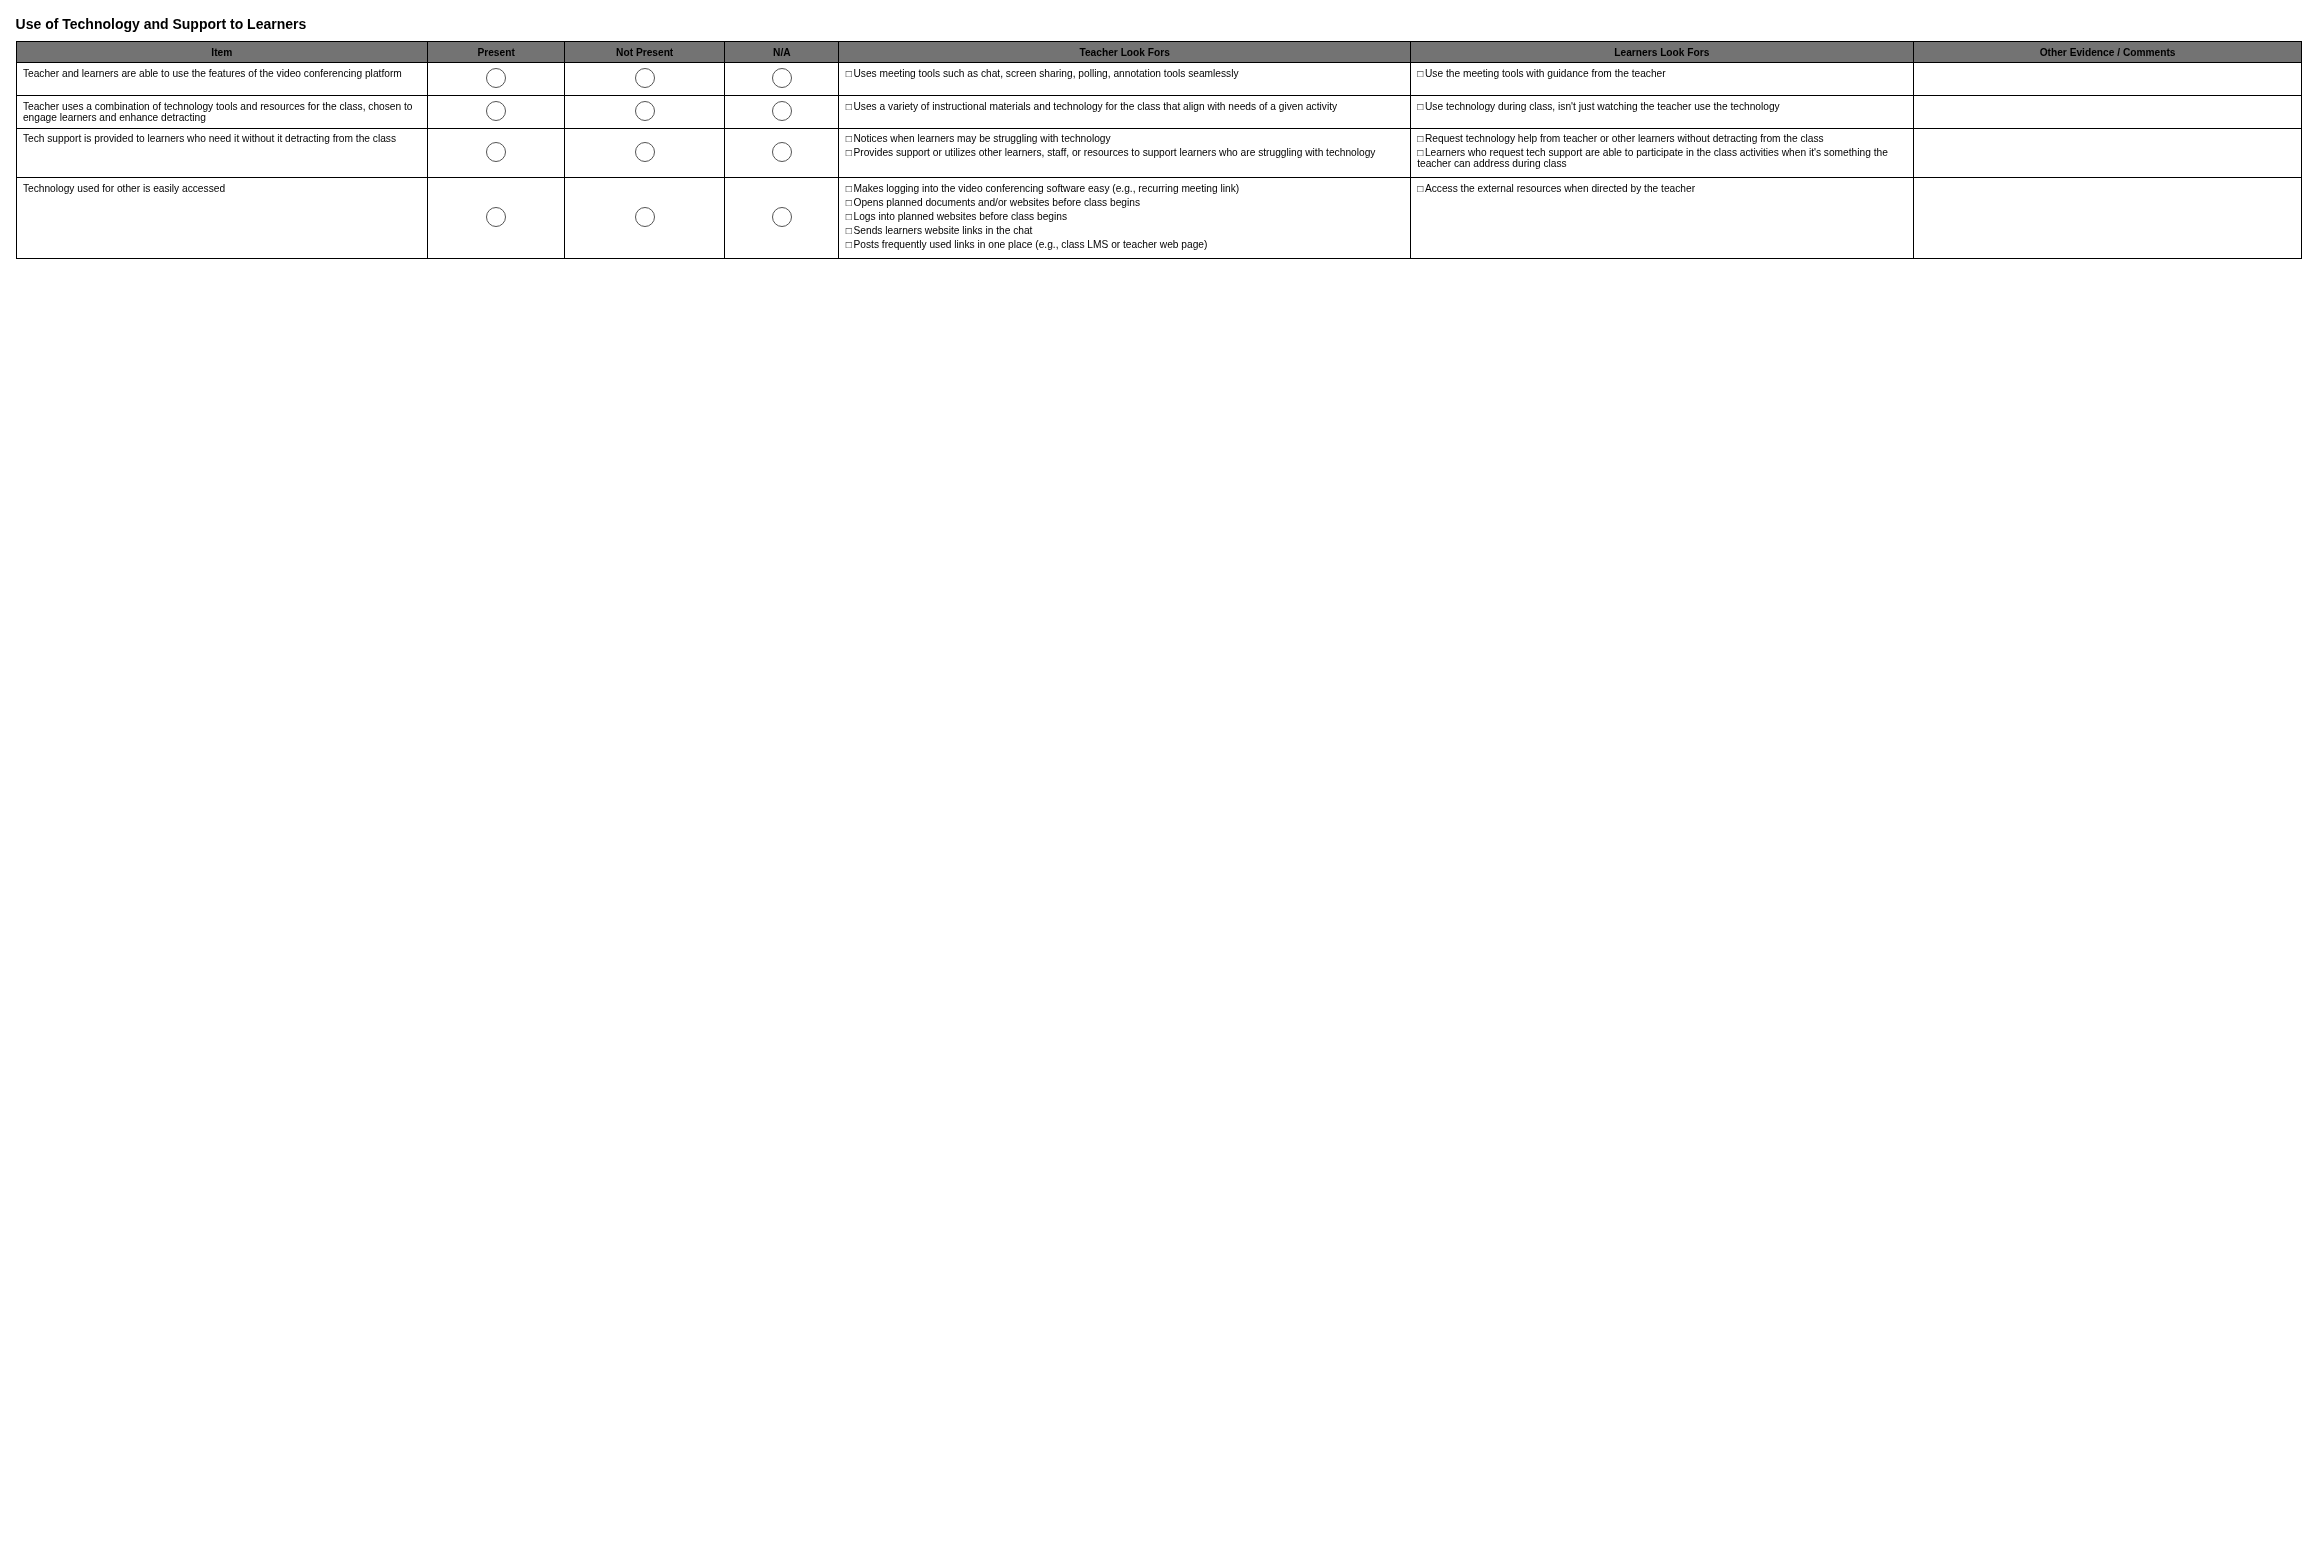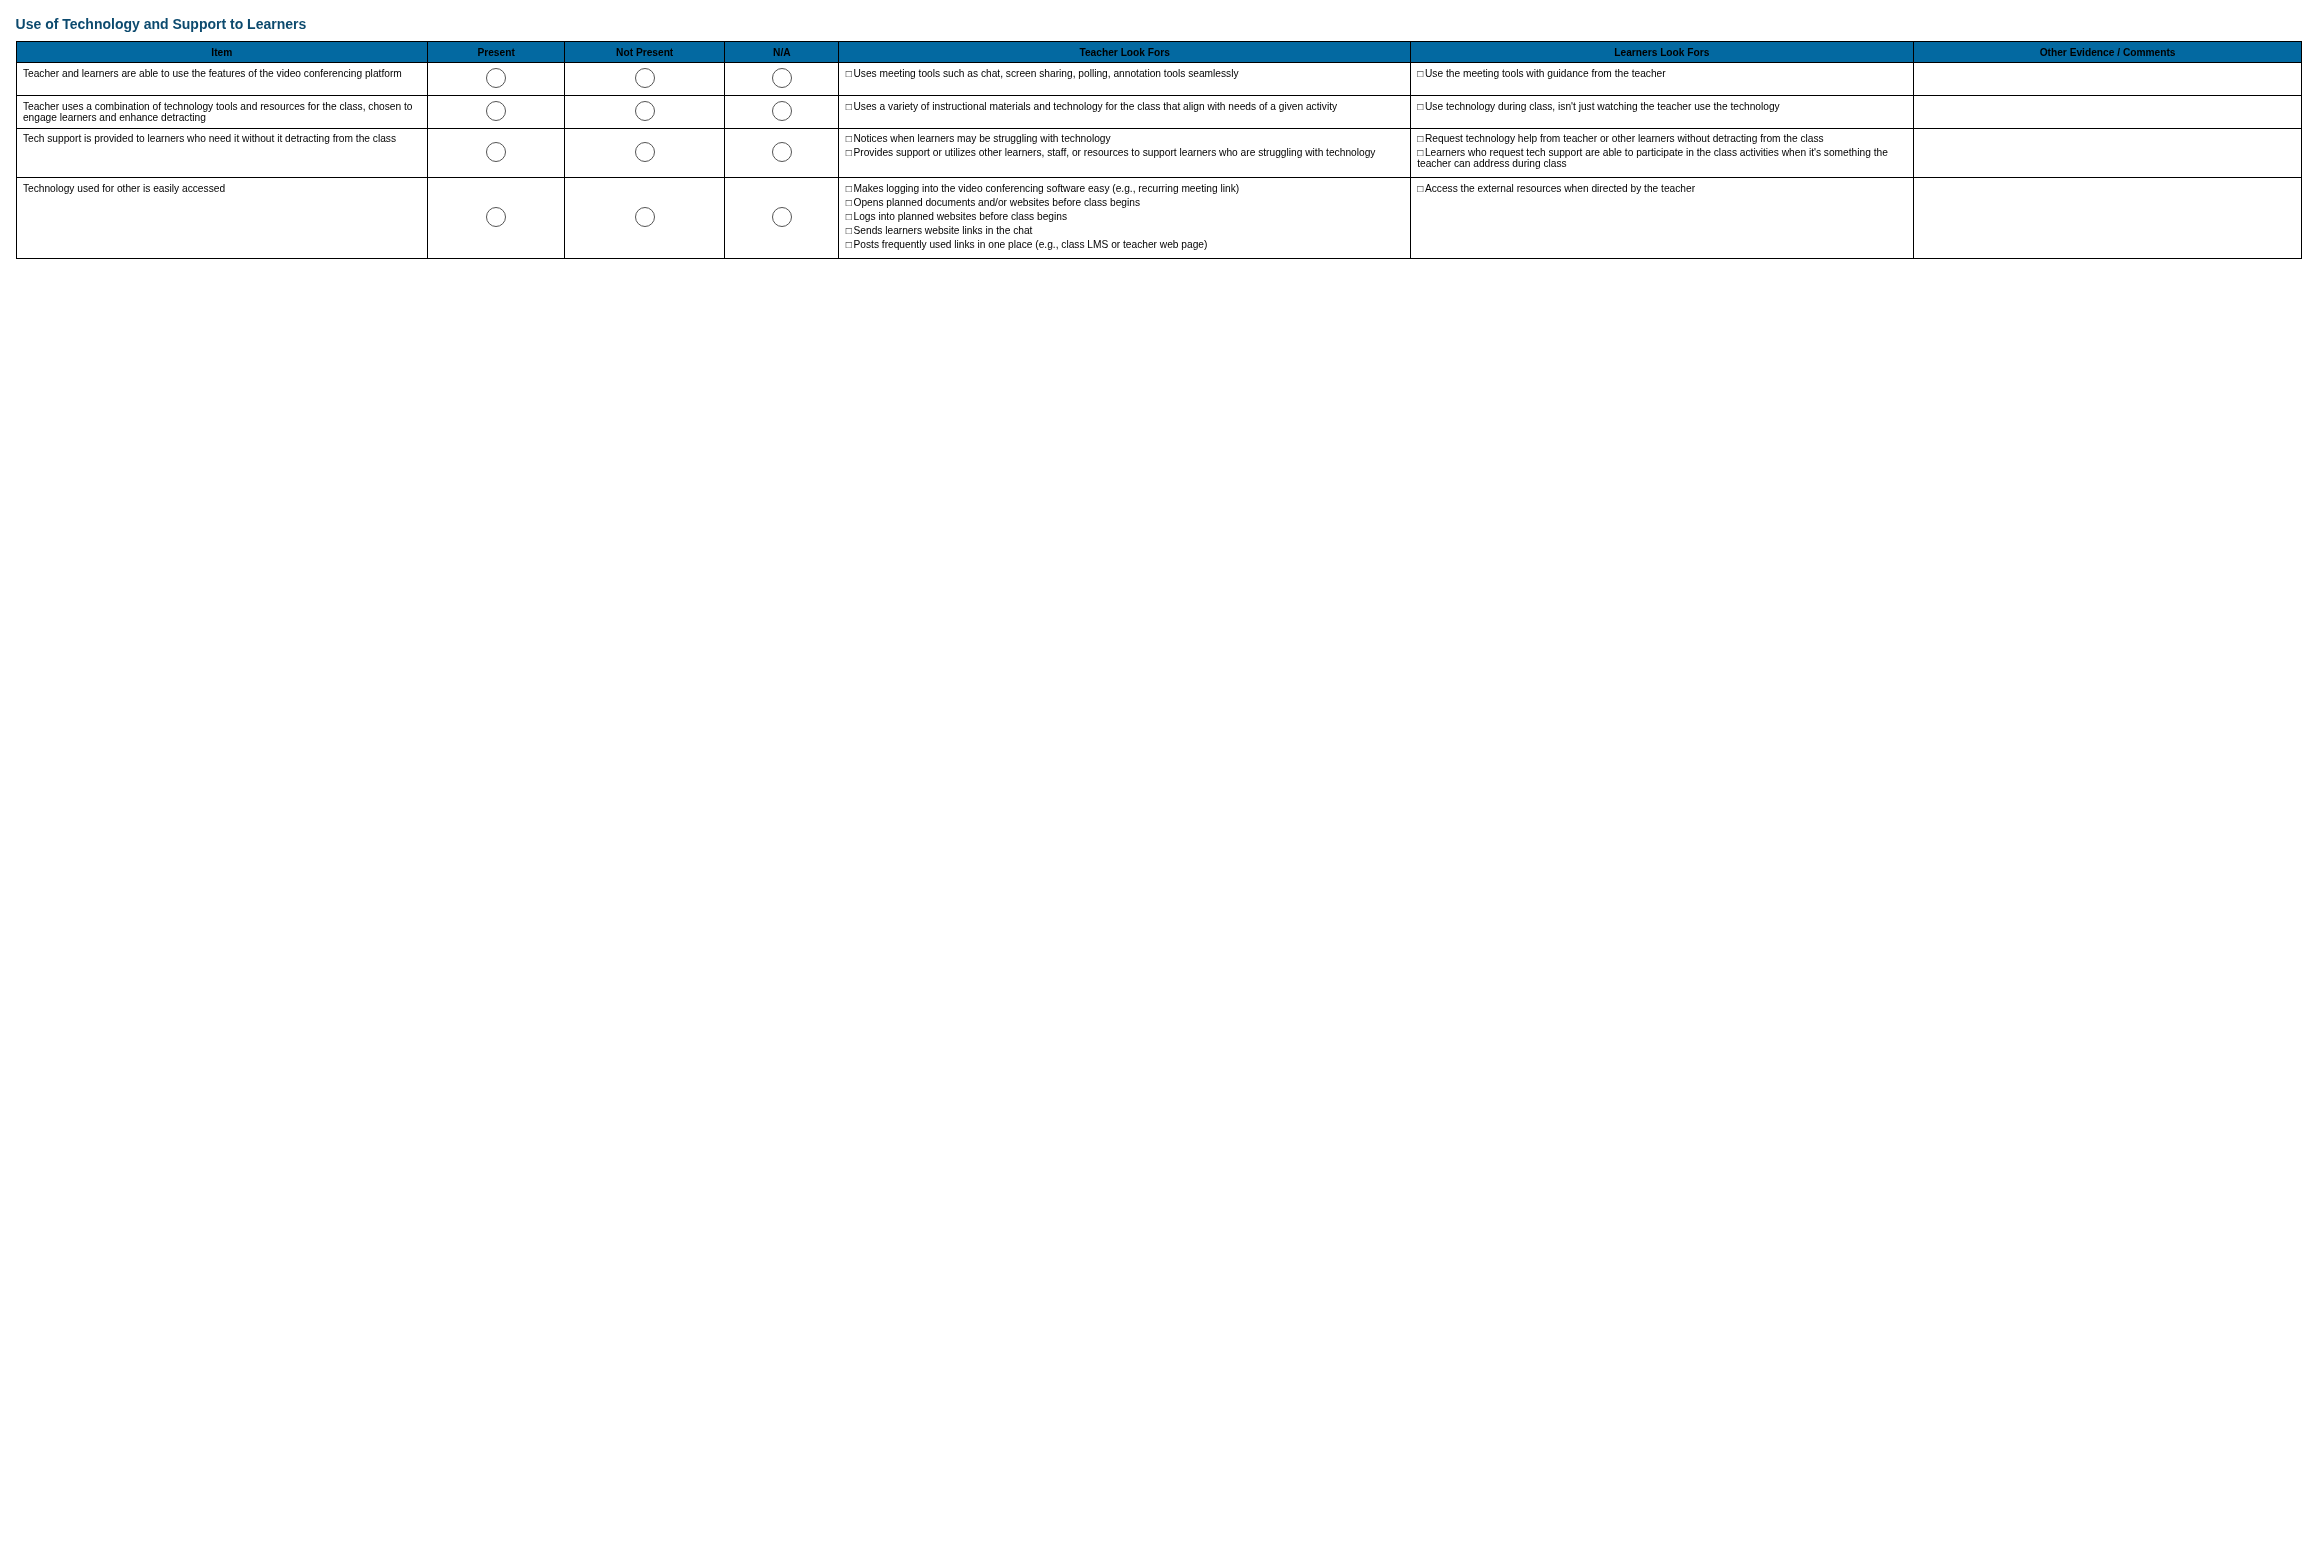--- a/index.html
+++ b/index.html
@@ -9,40 +9,40 @@
     }
 
     body {
       font-family: Arial, sans-serif;
       font-size: 10.2px;
       background: #fff;
       padding: 15.6px;
     }
 
     .page-title {
-      color: #0c4a6e;
+      color: #000000;
       font-size: 14px;
       font-weight: bold;
       margin-bottom: 9.4px;
     }
 
     table {
       width: 100%;
       border-collapse: collapse;
       border: 0.8px solid #000;
     }
 
     th, td {
       border: 0.8px solid #000;
       padding: 4.7px 6.3px;
       vertical-align: top;
     }
 
     thead th {
-      background: #0369a1;
+      background: #737373;
       text-align: center;
       font-weight: bold;
       font-size: 10.2px;
       margin-left: 40px;
     }
 
     th.col-item {
       width: 18%;
       vertical-align: bottom;
     }

